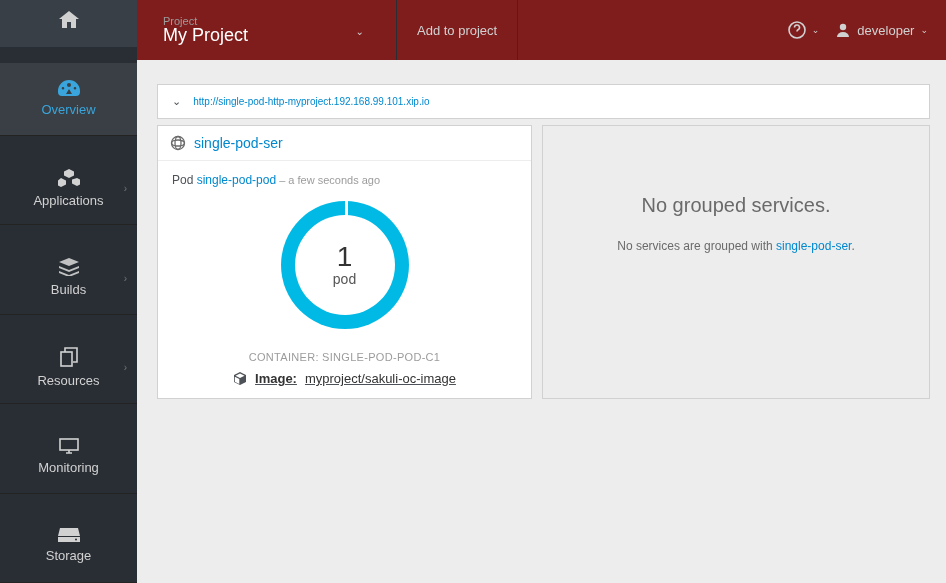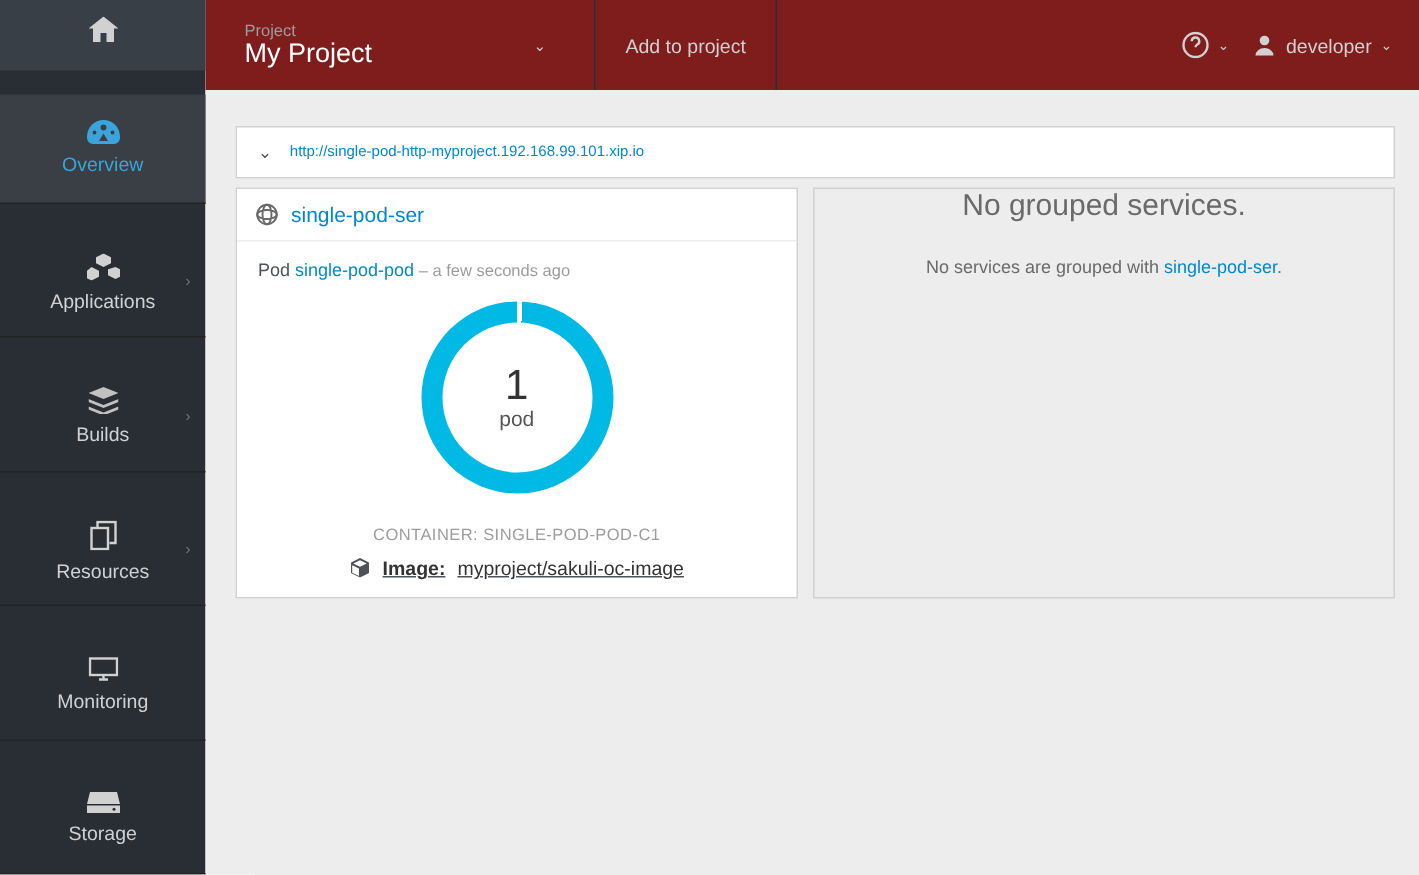--- a/index.html
+++ b/index.html
@@ -96,21 +96,21 @@
     margin-bottom: 6px;
   }
   .collapse-caret { color: #4d5258; font-size: 11px; cursor:pointer; }
   .route-link { color: #0088ce; text-decoration: none; font-size: 10px; cursor:pointer;}
   .columns { display: flex; gap: 10px; }
   .card {
     background: #fff;
     border: 1px solid #d1d1d1;
   }
   .card-left { width: 375px; }
-  .card-right { flex:1; background: transparent; border:1px solid #d1d1d1; display:flex; flex-direction:column; align-items:center; }
+  .card-right { flex:1; background: transparent; border:1px solid #d1d1d1; display:flex; flex-direction:column; align-items:center; padding-top: 68px;}
   .card-header {
     padding: 9px 12px;
     border-bottom: 1px solid #ededed;
     display:flex; align-items:center; gap:8px;
   }
   .svc-icon { color:#6a6a6a; width:16px; height:16px; }
   .svc-link { color:#0088ce; font-size:14px; }
   .card-body { padding: 12px 14px 12px; }
   .pod-line { font-size:12px; color:#4d5258; }
   .pod-link { color:#0088ce; }

